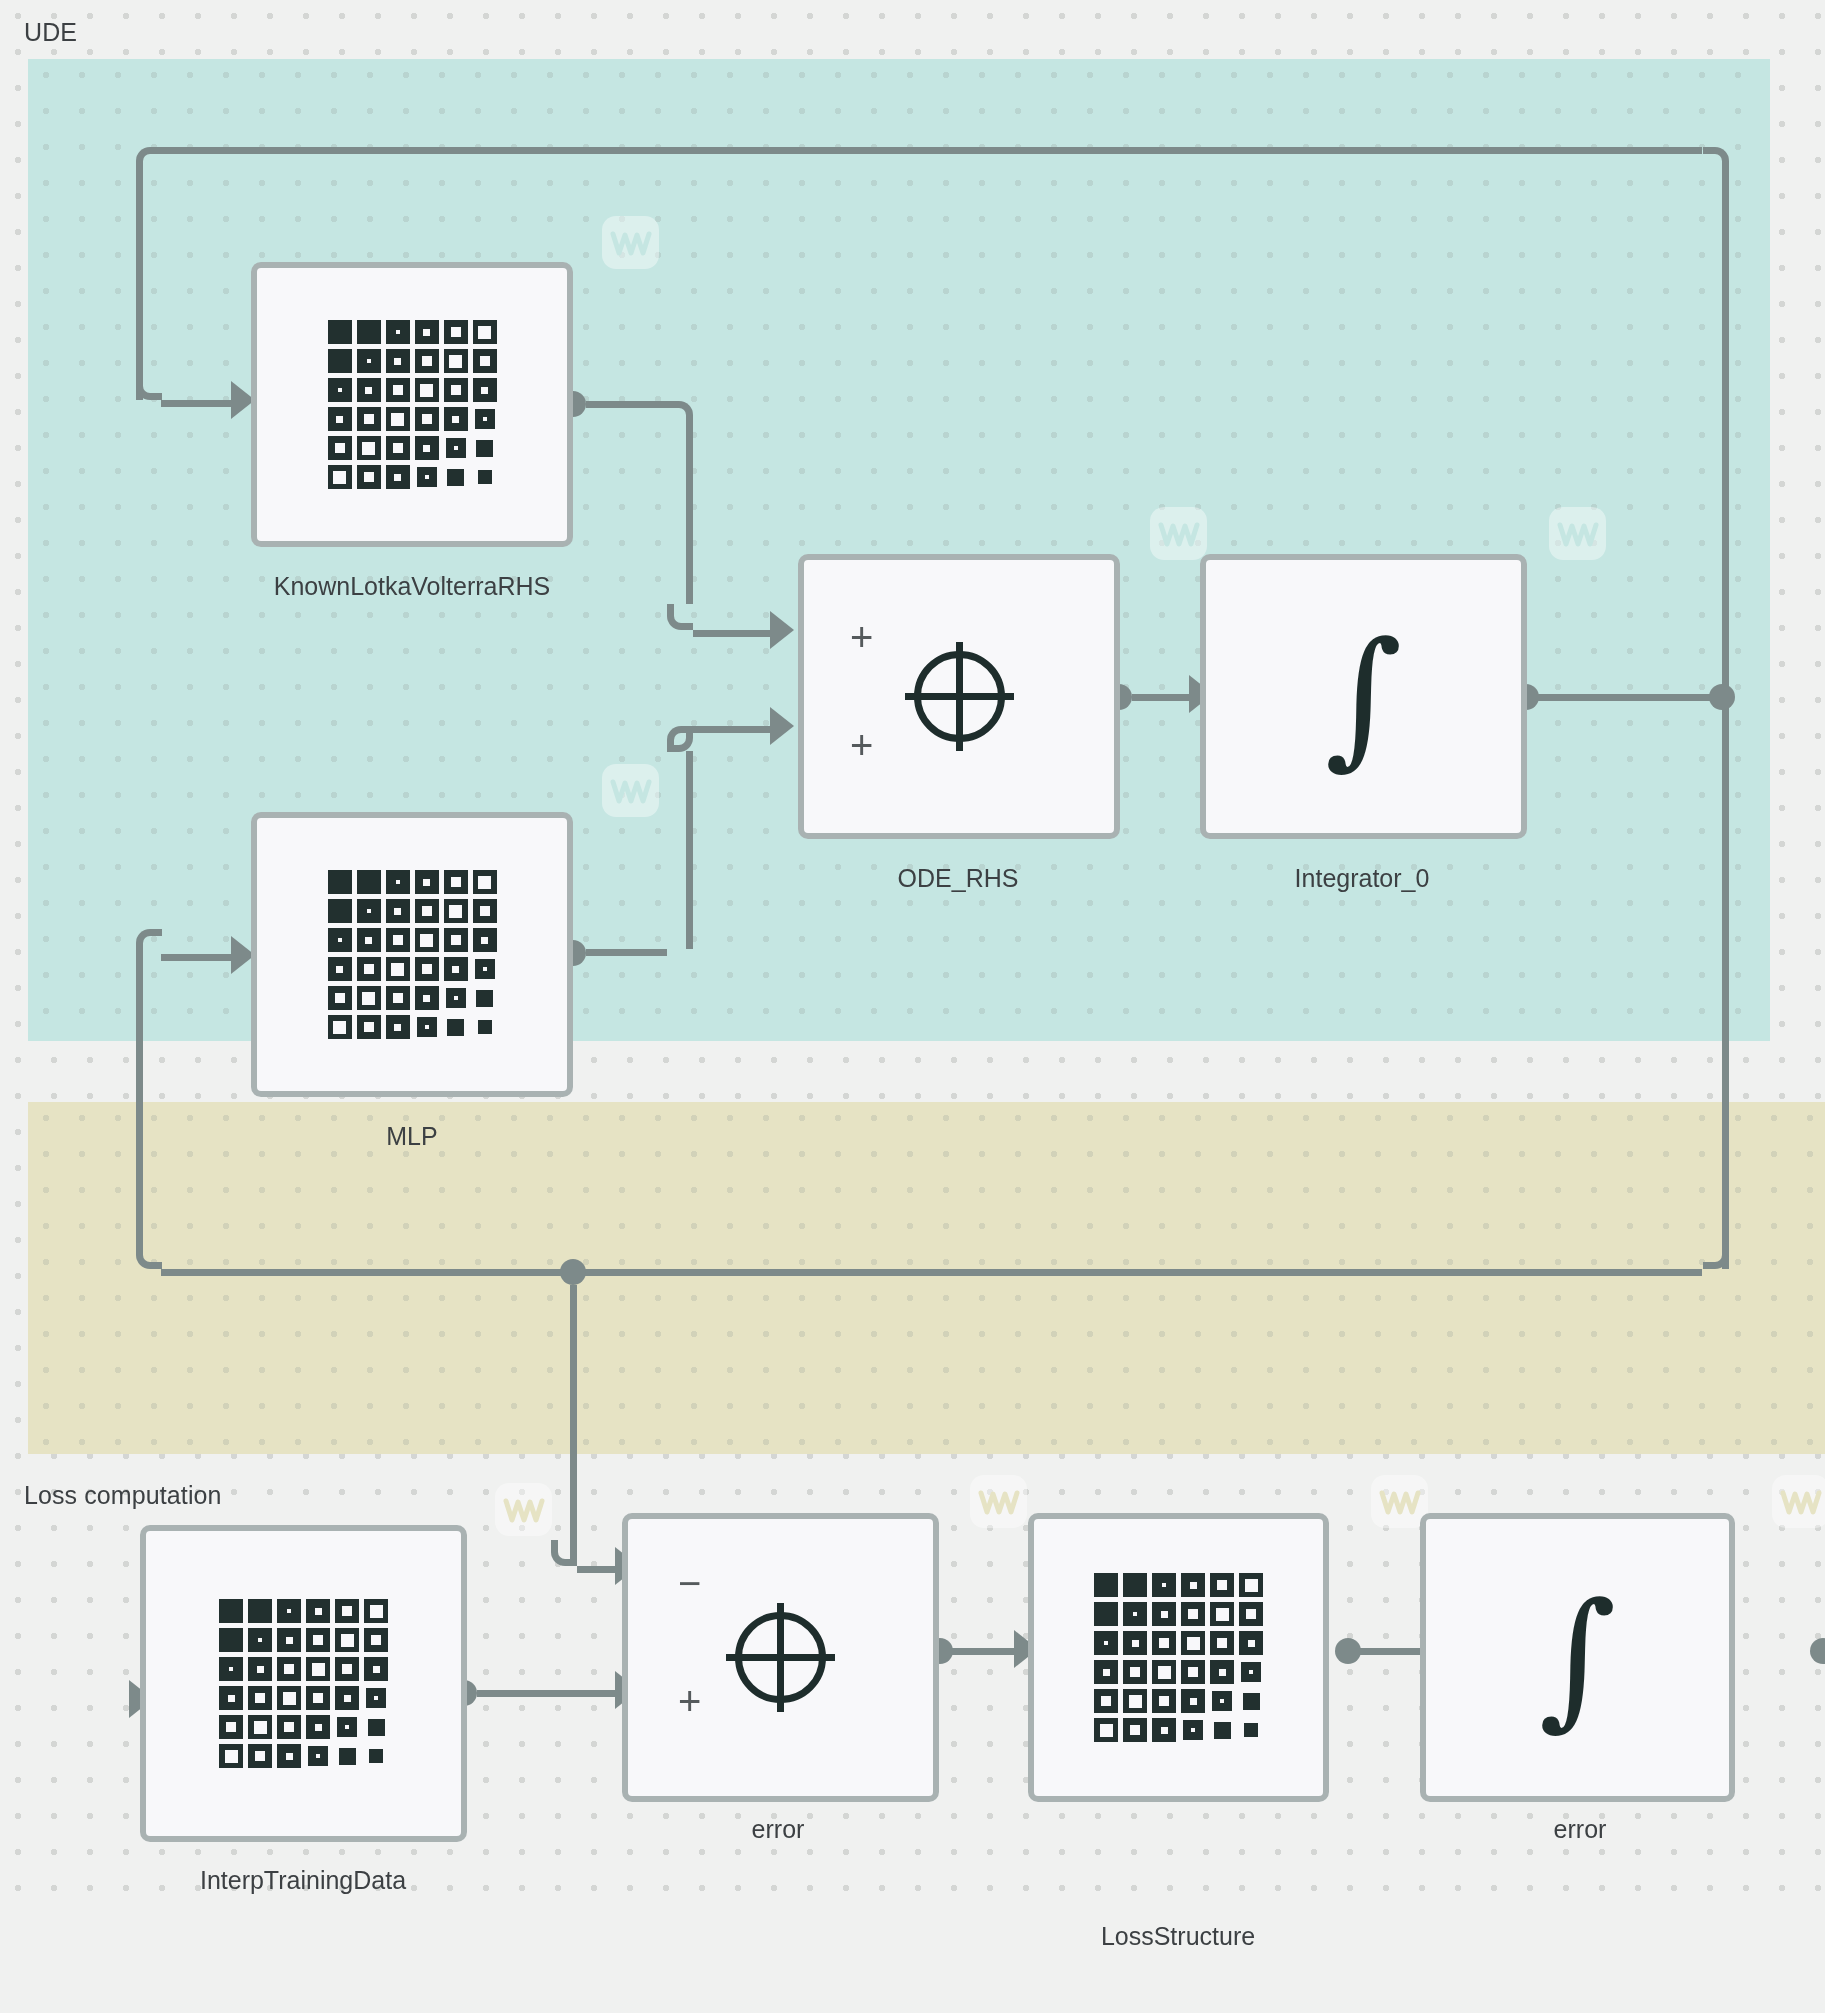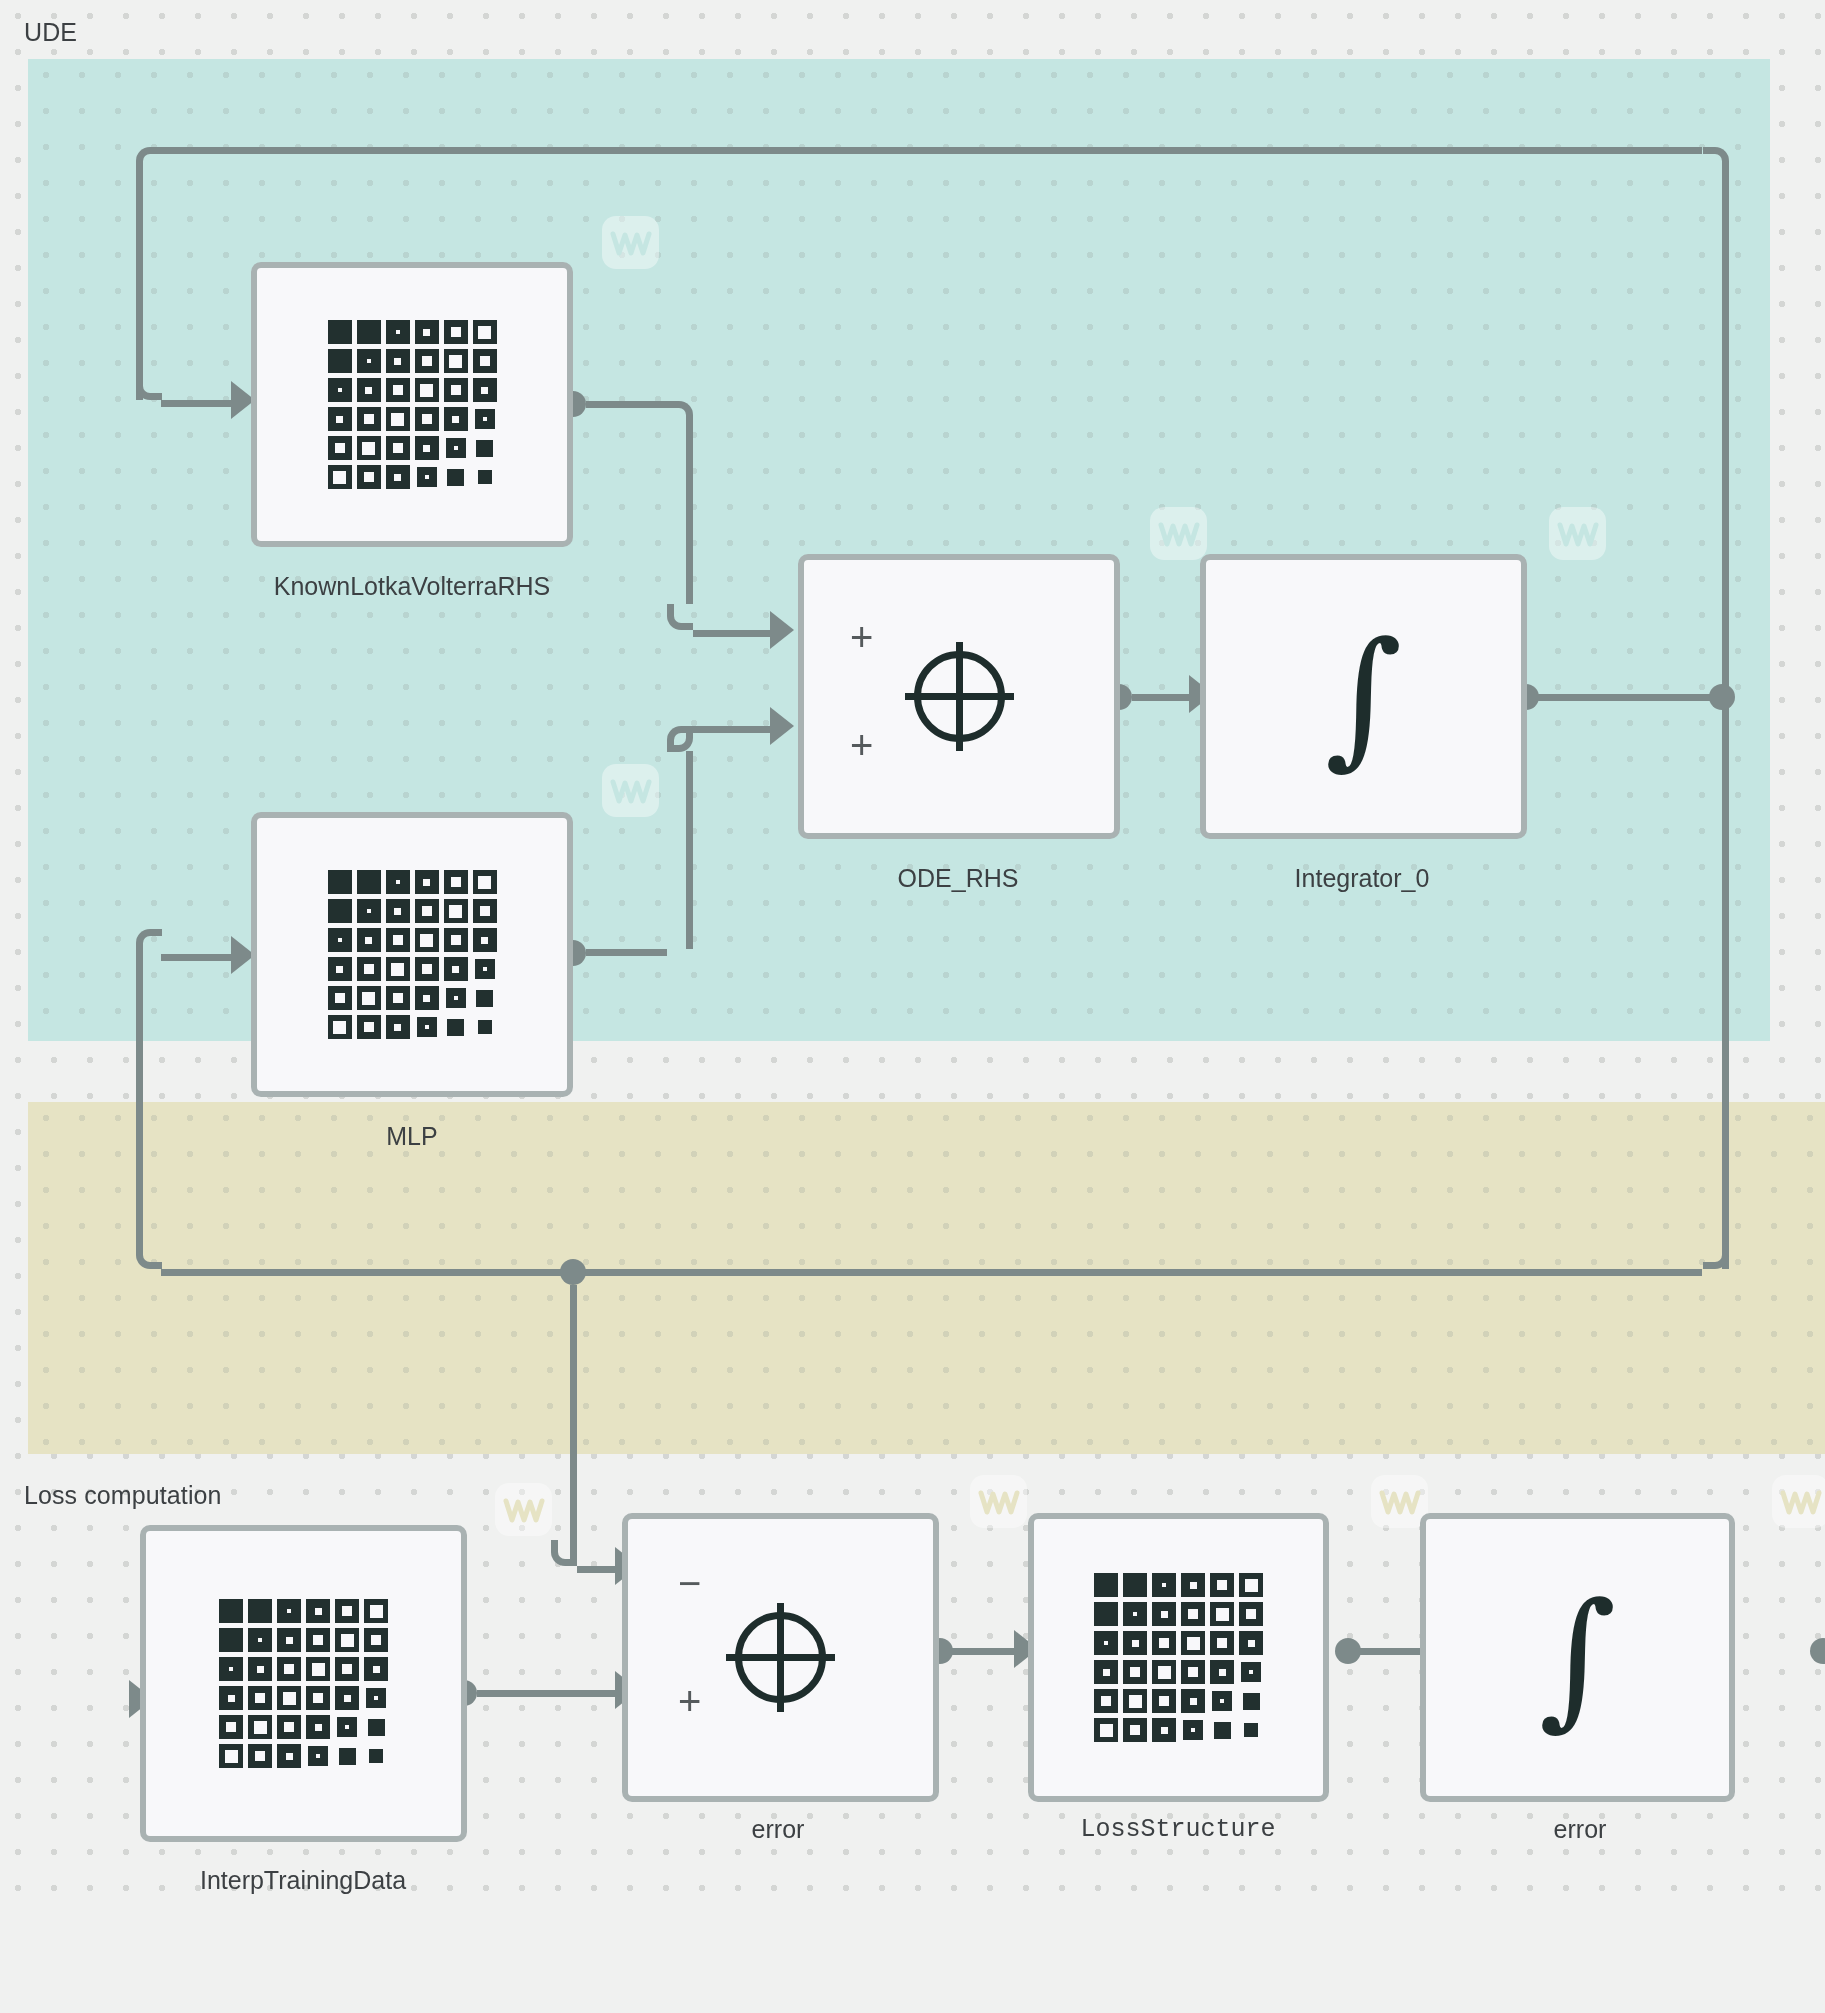--- a/index.html
+++ b/index.html
@@ -688,21 +688,21 @@
         <div class="cell" style="width: 24px; height: 24px; margin: 0px;">
           <i style="width: 7px; height: 7px;"></i>
         </div>
         <div class="cell" style="width: 20px; height: 20px; margin: 2px;">
           <i style="width: 4px; height: 4px;"></i>
         </div>
         <div class="cell" style="width: 17px; height: 17px; margin: 3.5px;"></div>
         <div class="cell" style="width: 14px; height: 14px; margin: 5px;"></div>
       </div>
   </div>
-  <div class="block-label" style="left:1178px; top:1815px;font-family:Liberation Mono, monospace;">LossStructure</div>
+  <div class="block-label" style="left:1178px; top:1922px;">LossStructure</div>
 
   <div class="block" style="left:1420px; top:1513px; width:315px; height:289px;">
     <span class="int-glyph">∫</span>
   </div>
   <div class="block-label" style="left:1580px; top:1815px;">error</div>
 
 </div>
 
 
 </body></html>

